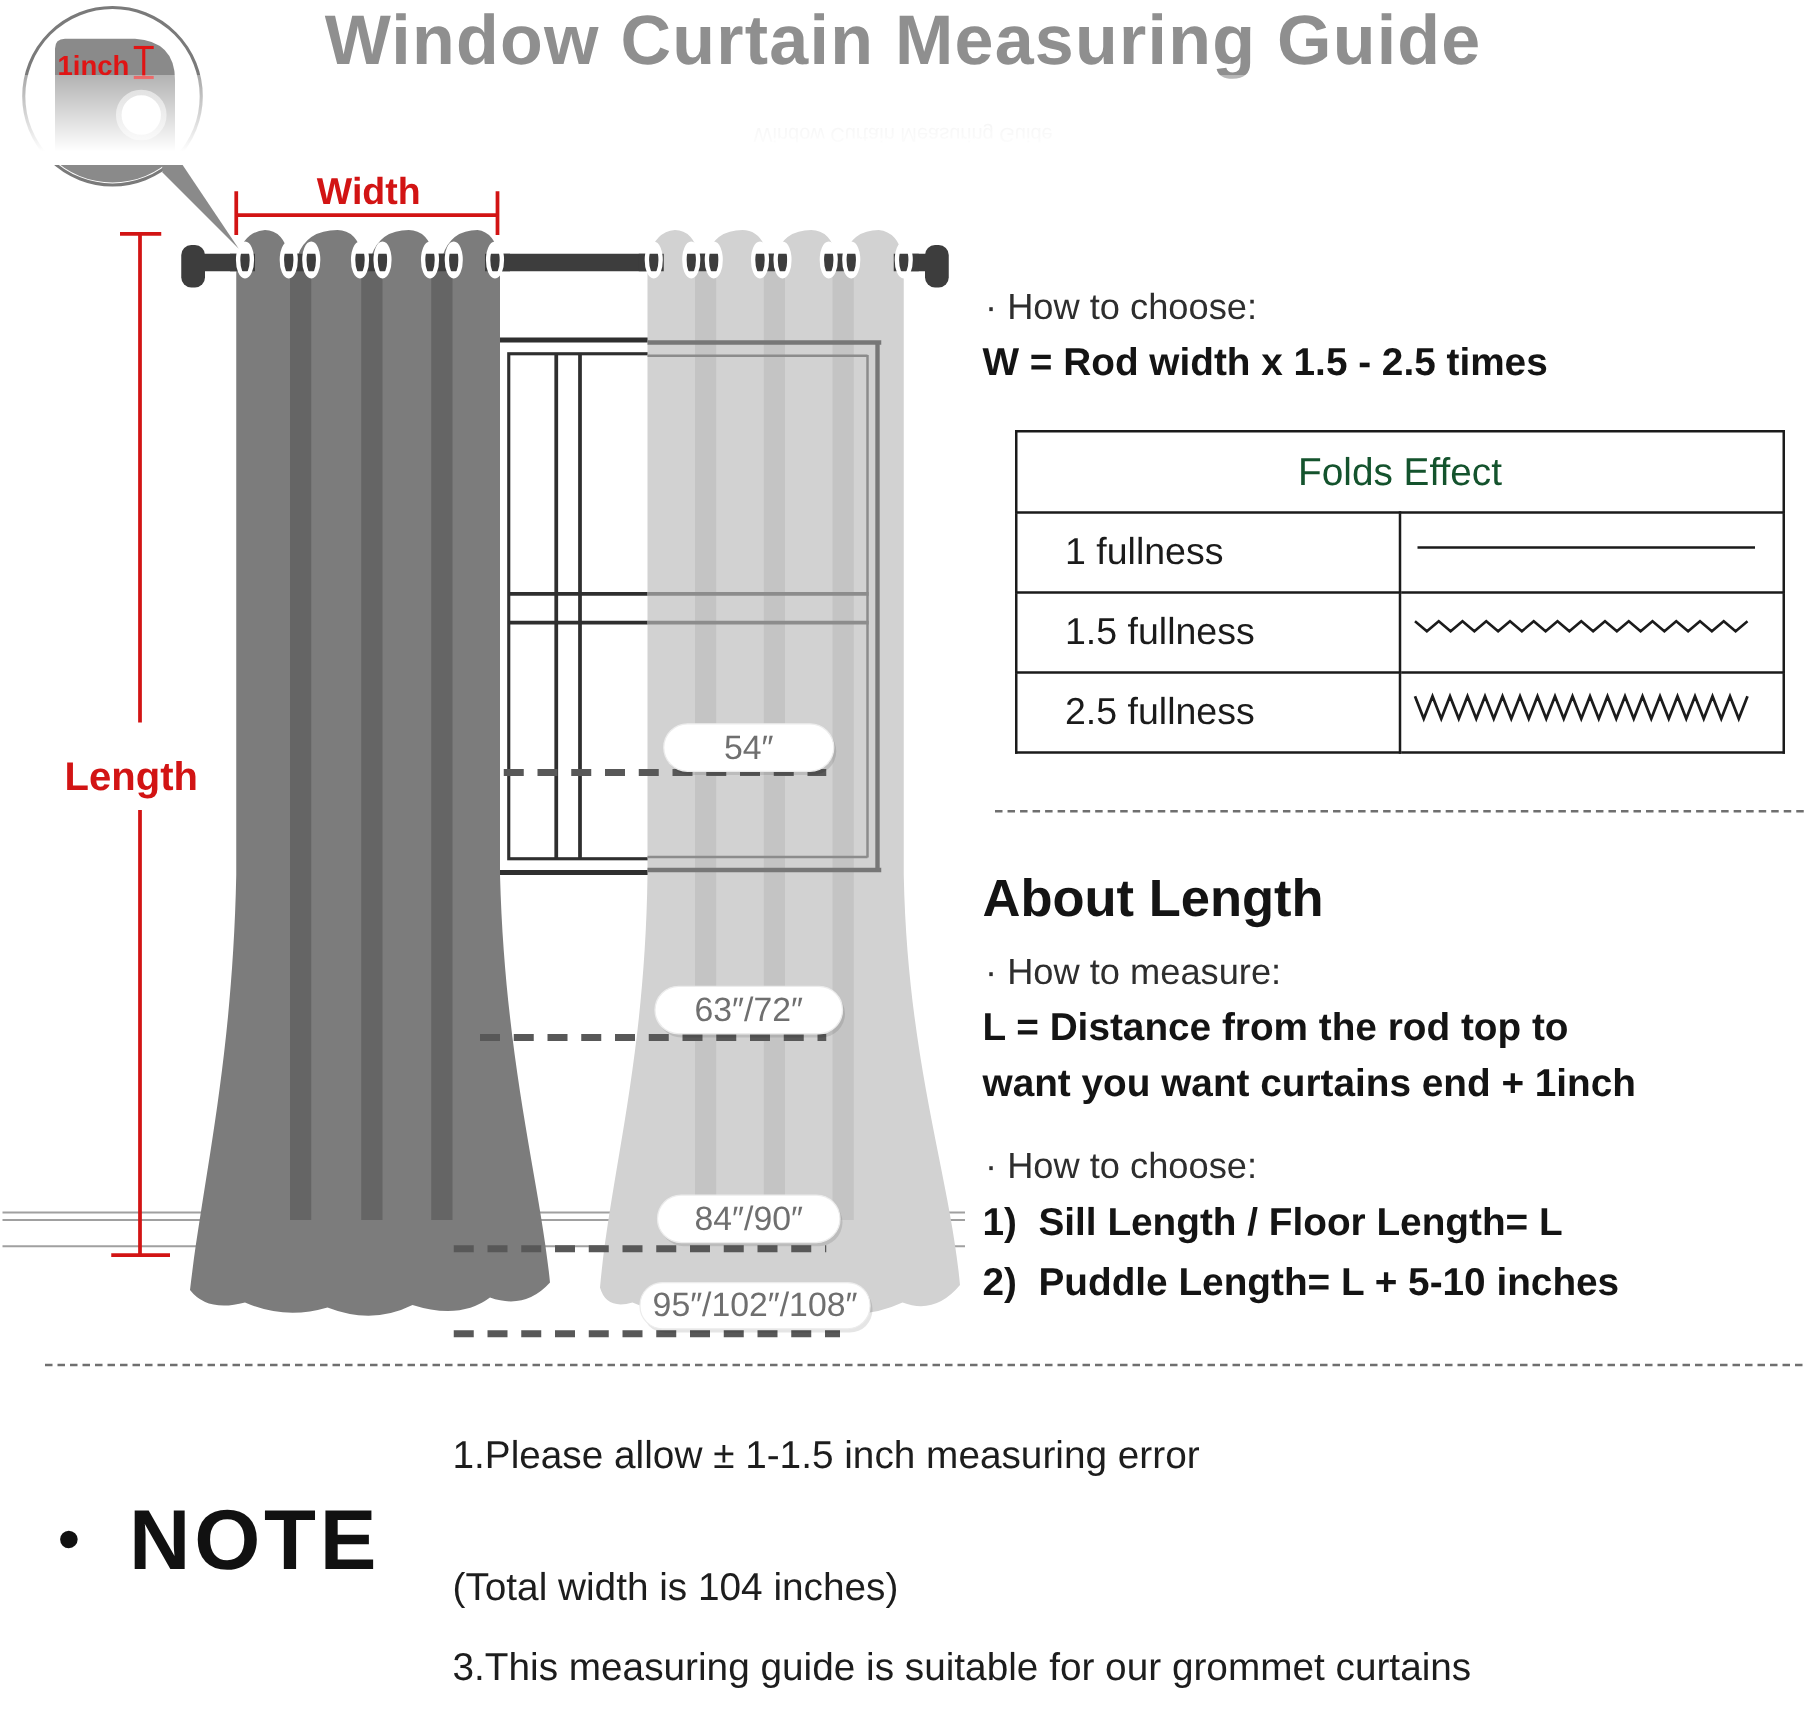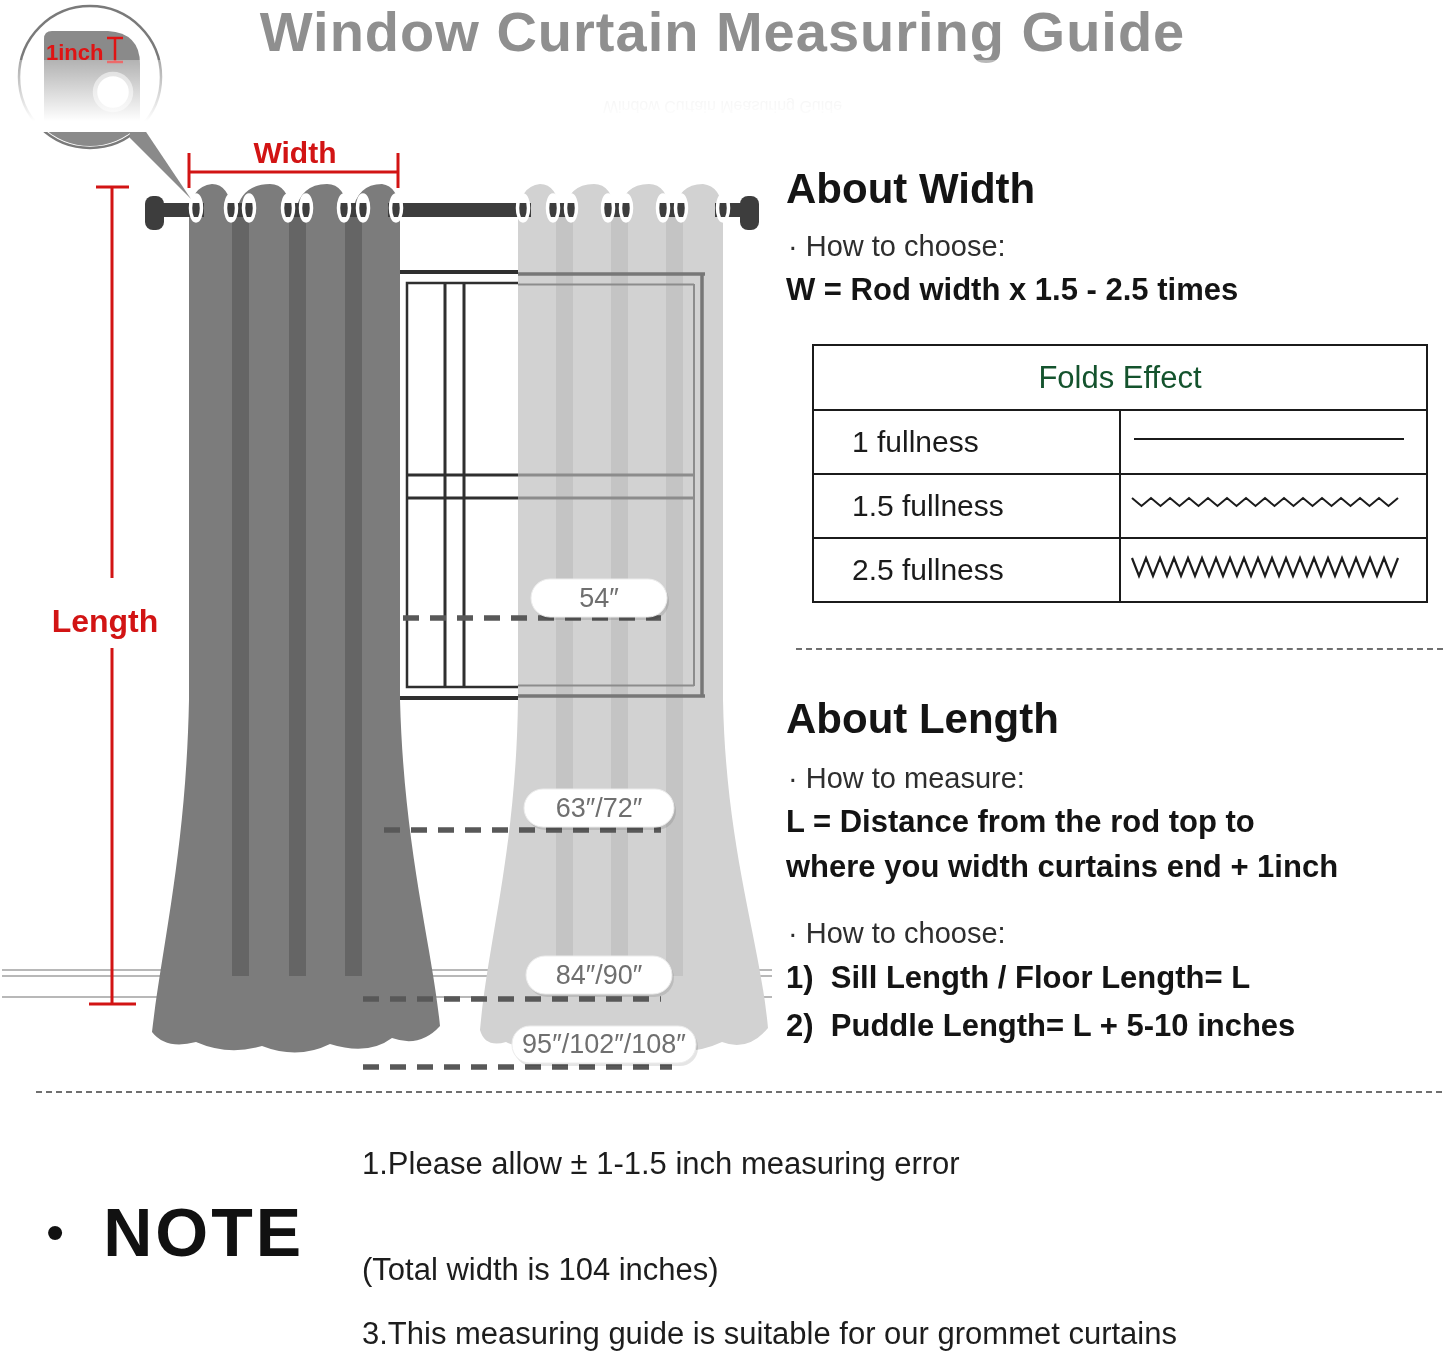--- a/index.html
+++ b/index.html
@@ -219,21 +219,20 @@
       <text x="46" y="60" font-size="22" font-weight="bold" fill="#e01414">1inch</text>
     </g>
   </svg>
 
   <div id="title-wrap" class="abs">
     <span id="page-title">Window Curtain Measuring Guide</span>
     <span id="title-reflection" aria-hidden="true">Window Curtain Measuring Guide</span>
   </div>
   <div id="title-fade" class="abs"></div>
 
-  <div class="abs h1" style="left:786px;top:166px">About Width</div>
   <div class="abs body-line" style="left:788px;top:230px">· How to choose:</div>
   <div class="abs formula" style="left:786px;top:272px">W = Rod width x 1.5 - 2.5 times</div>
 
   <table id="folds-table" class="abs">
     <tbody>
         <tr>
       <th colspan="2">Folds Effect</th>
     </tr>
     <tr>
       <td class="lbl">1 fullness</td>
@@ -260,21 +259,21 @@
       </td>
     </tr>
   </tbody>
     </table>
 
   <div class="abs dashed-sep" style="left:796px;top:648px;width:647px"></div>
 
   <div class="abs h1" style="left:786px;top:696px">About Length</div>
   <div class="abs body-line" style="left:788px;top:762px">· How to measure:</div>
   <div class="abs formula" style="left:786px;top:804px">L = Distance from the rod top to</div>
-  <div class="abs formula" style="left:786px;top:849px">where you width curtains end + 1inch</div>
+  <div class="abs formula" style="left:786px;top:849px">want you want curtains end + 1inch</div>
   <div class="abs body-line" style="left:788px;top:917px">· How to choose:</div>
   <div class="abs formula pre" style="left:786px;top:960px">1)  Sill Length / Floor Length= L</div>
   <div class="abs formula pre" style="left:786px;top:1008px">2)  Puddle Length= L + 5-10 inches</div>
 
   <div class="abs dashed-sep" style="left:36px;top:1091px;width:1406px"></div>
 
   <div id="note-head" class="abs">
     <span id="note-bullet">•</span>
     <span id="note-title">NOTE</span>
   </div>

